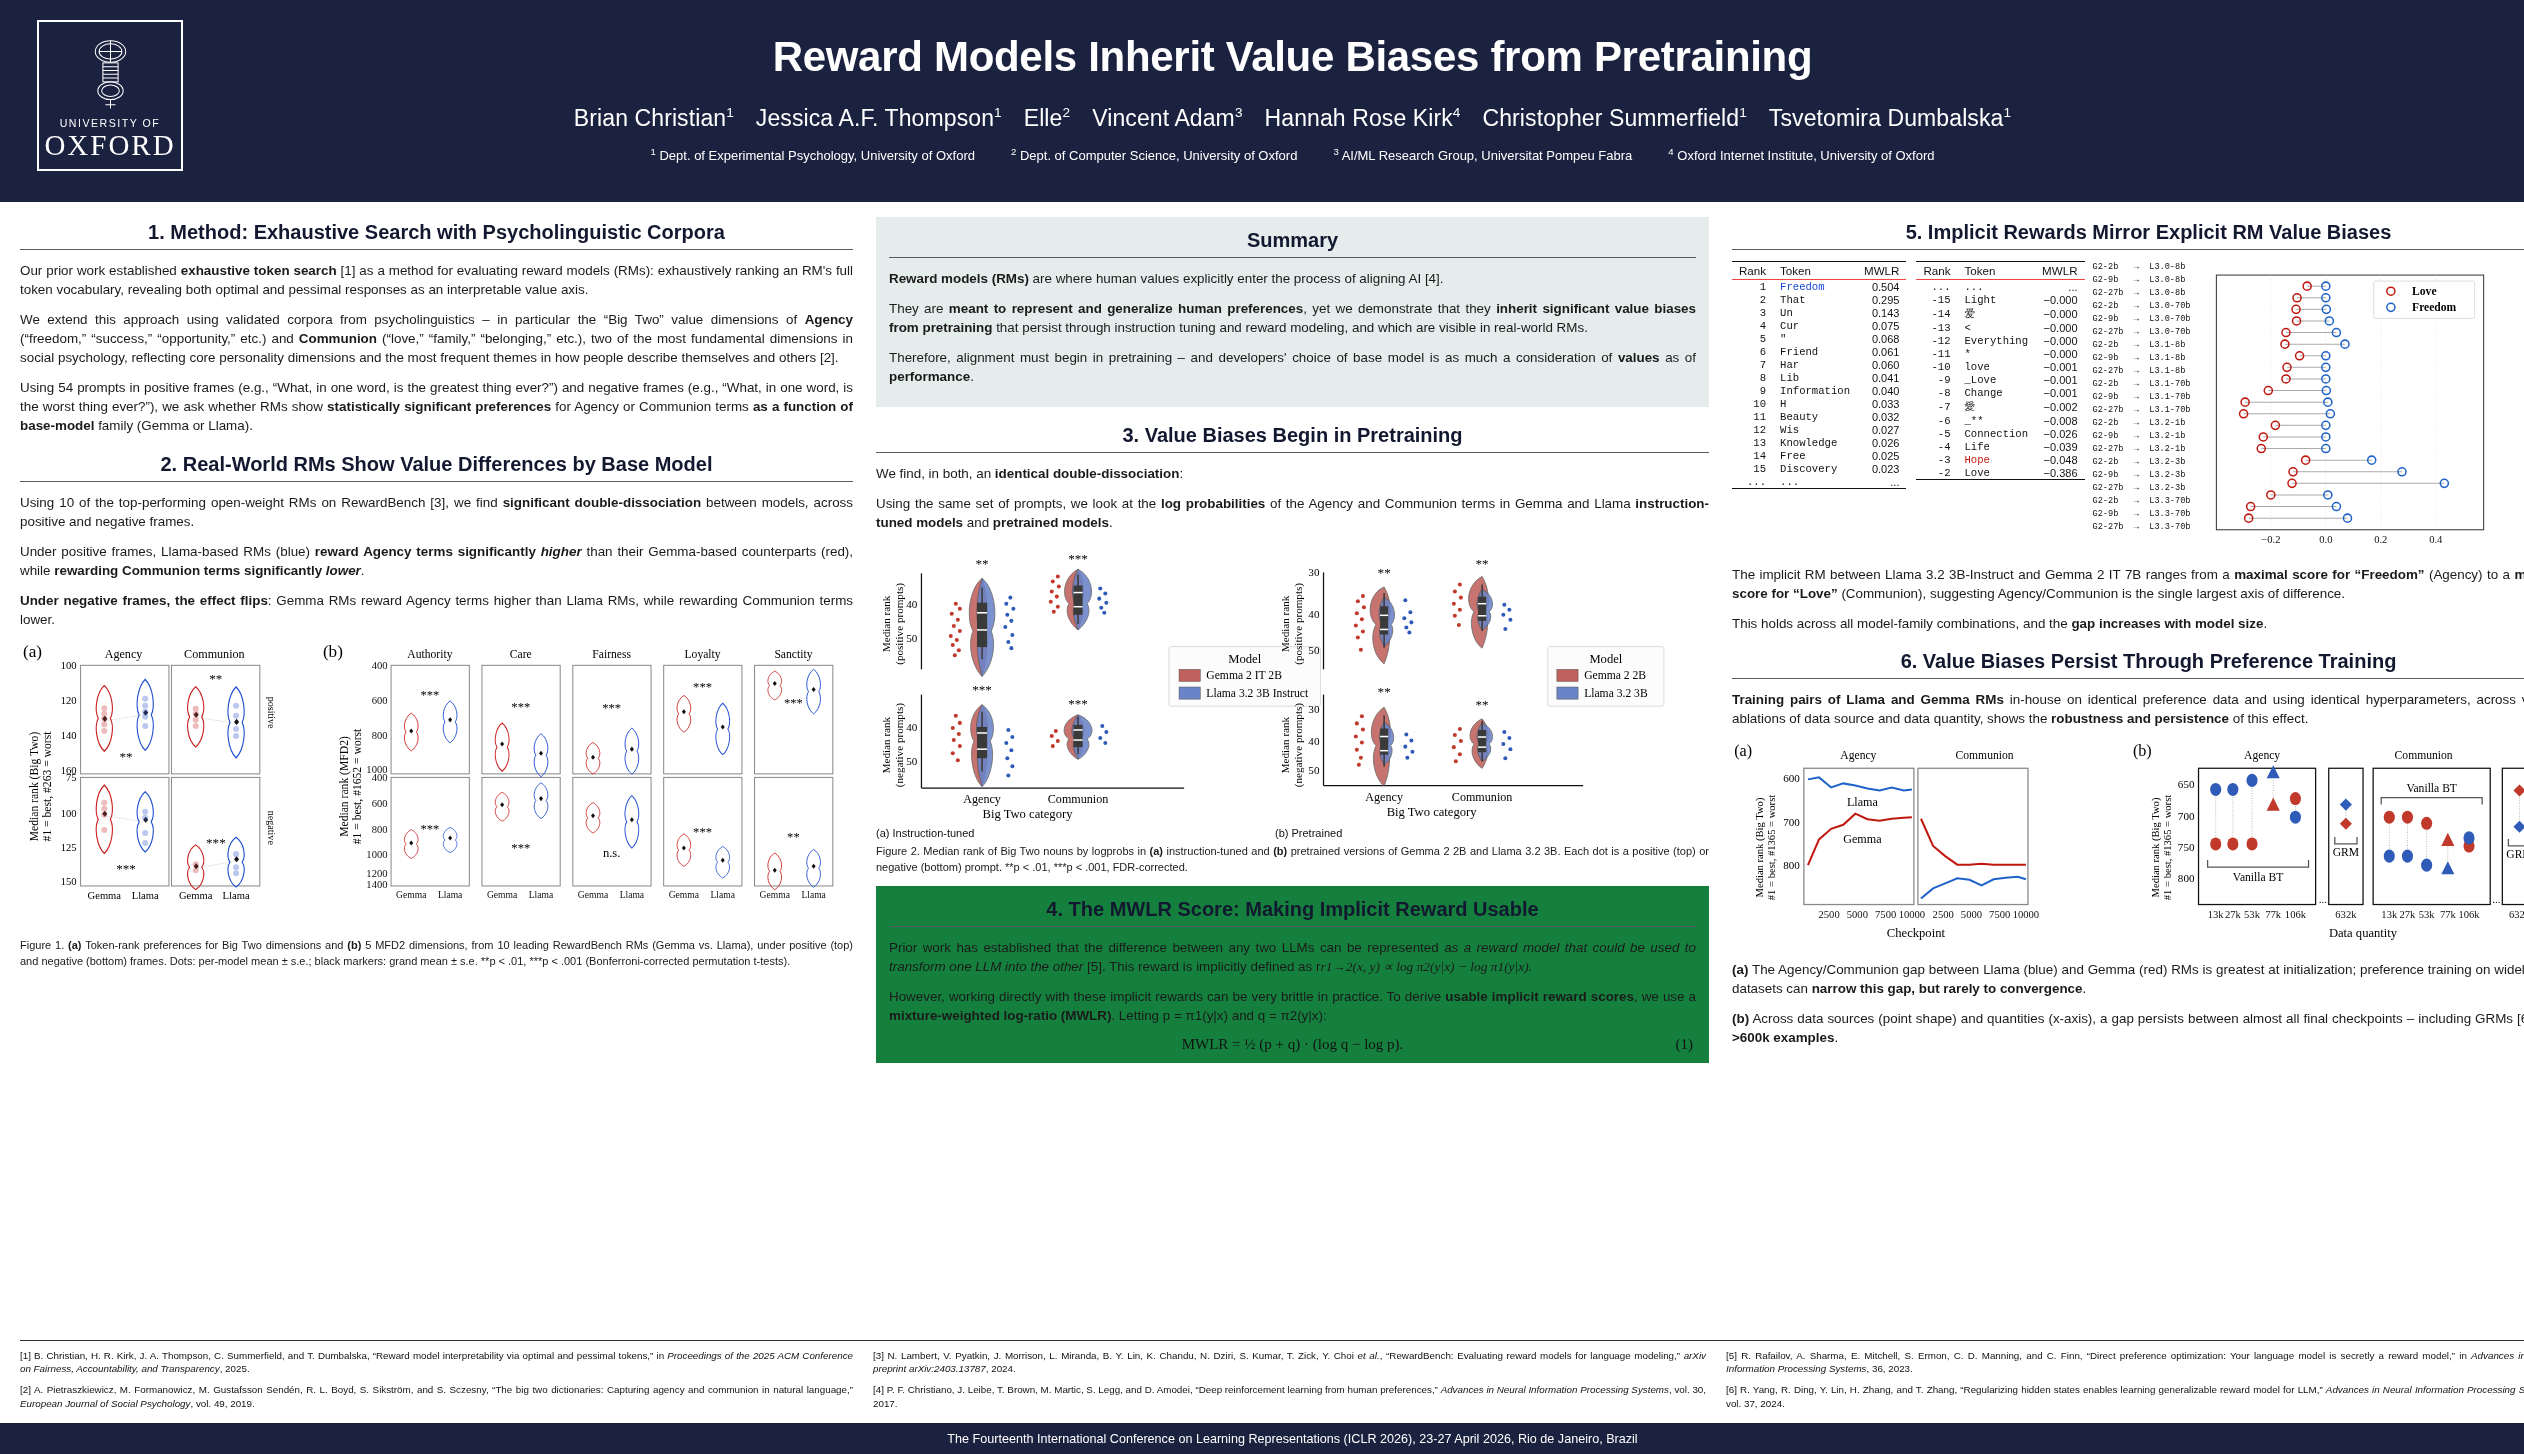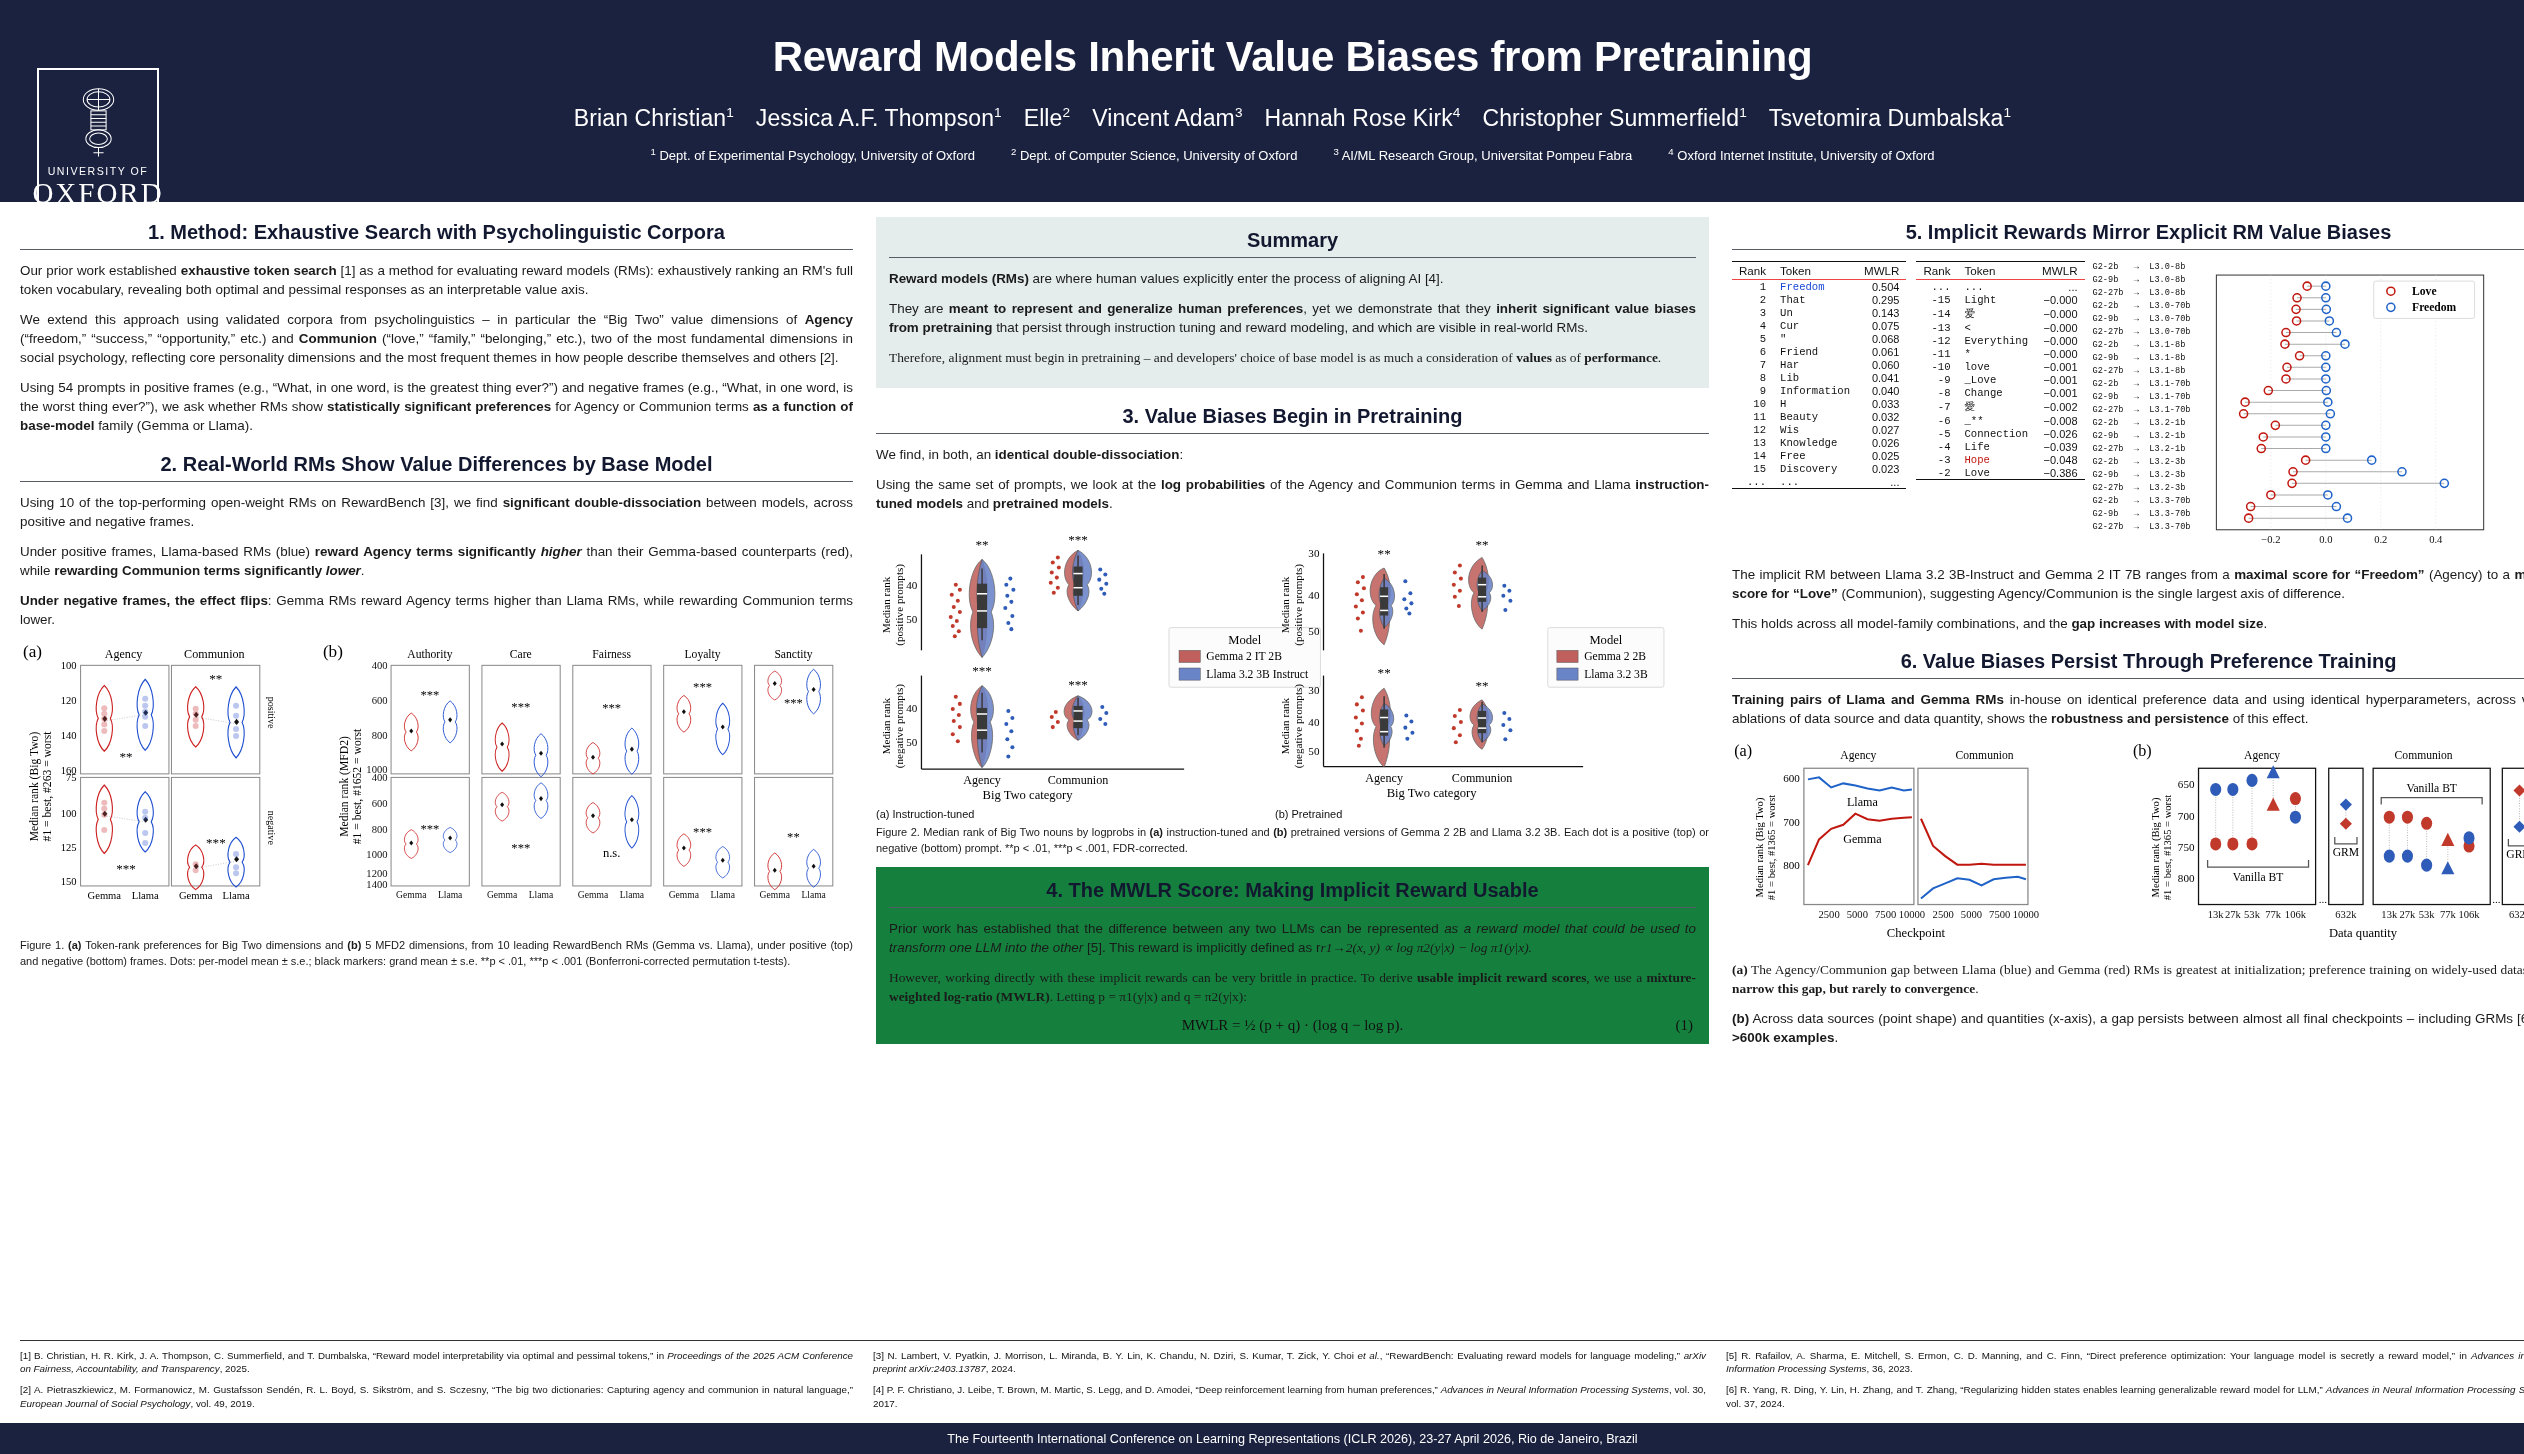--- a/index.html
+++ b/index.html
@@ -16,26 +16,25 @@
   .header {
     background: #1b2240;
     color: #ffffff;
     height: 202px;
     position: relative;
     flex: 0 0 202px;
   }
   .logo-box {
     position: absolute;
     left: 37px; top: 20px;
-    width: 122px; height: 151px;
+    width: 146px; height: 151px;
     border: 2.5px solid #ffffff;
     display: flex; flex-direction: column;
     align-items: center; justify-content: flex-start;
     padding-top: 13px;
-    margin-top: 48px;
   }
   .crest { width: 65px; height: 76px; }
   .logo-univ { font-size: 10.6px; letter-spacing: 1.5px; margin-top: 6px; font-weight: 400;}
   .logo-oxford { font-family: "Liberation Serif", serif; font-size: 29px; letter-spacing: 2px; line-height: 1; margin-top: 2px;}
   .title {
     text-align: center;
     font-size: 42px;
     font-weight: bold;
     padding-top: 33px;
     letter-spacing: -0.3px;
@@ -70,21 +69,21 @@
     color: #12182f; padding: 4px 0 5px 0;
   }
   .rule { border-bottom: 1.5px solid #555c66; margin-bottom: 11px; }
 
   p.body {
     font-size: 13.4px; line-height: 1.42; text-align: justify;
     margin-bottom: 11px; color: #1a1a1a;
   }
   p.body b { font-weight: bold; }
   p.body i { font-style: italic; }
-  .tight { margin-bottom: 7px; font-family: Liberation Serif, serif; }
+  .tight { margin-bottom: 7px; }
 
   .box {
     padding: 8px 13px 10px 13px;
     margin-bottom: 13px;
   }
   .box.summary { background: #e4ecec; }
   .box.mwlr { background: #15803d; }
 
   .caption { font-size: 11px; line-height: 1.4; text-align: justify; margin-top: 5px; color: #1a1a1a;}
   .caption b { font-weight: bold; }

